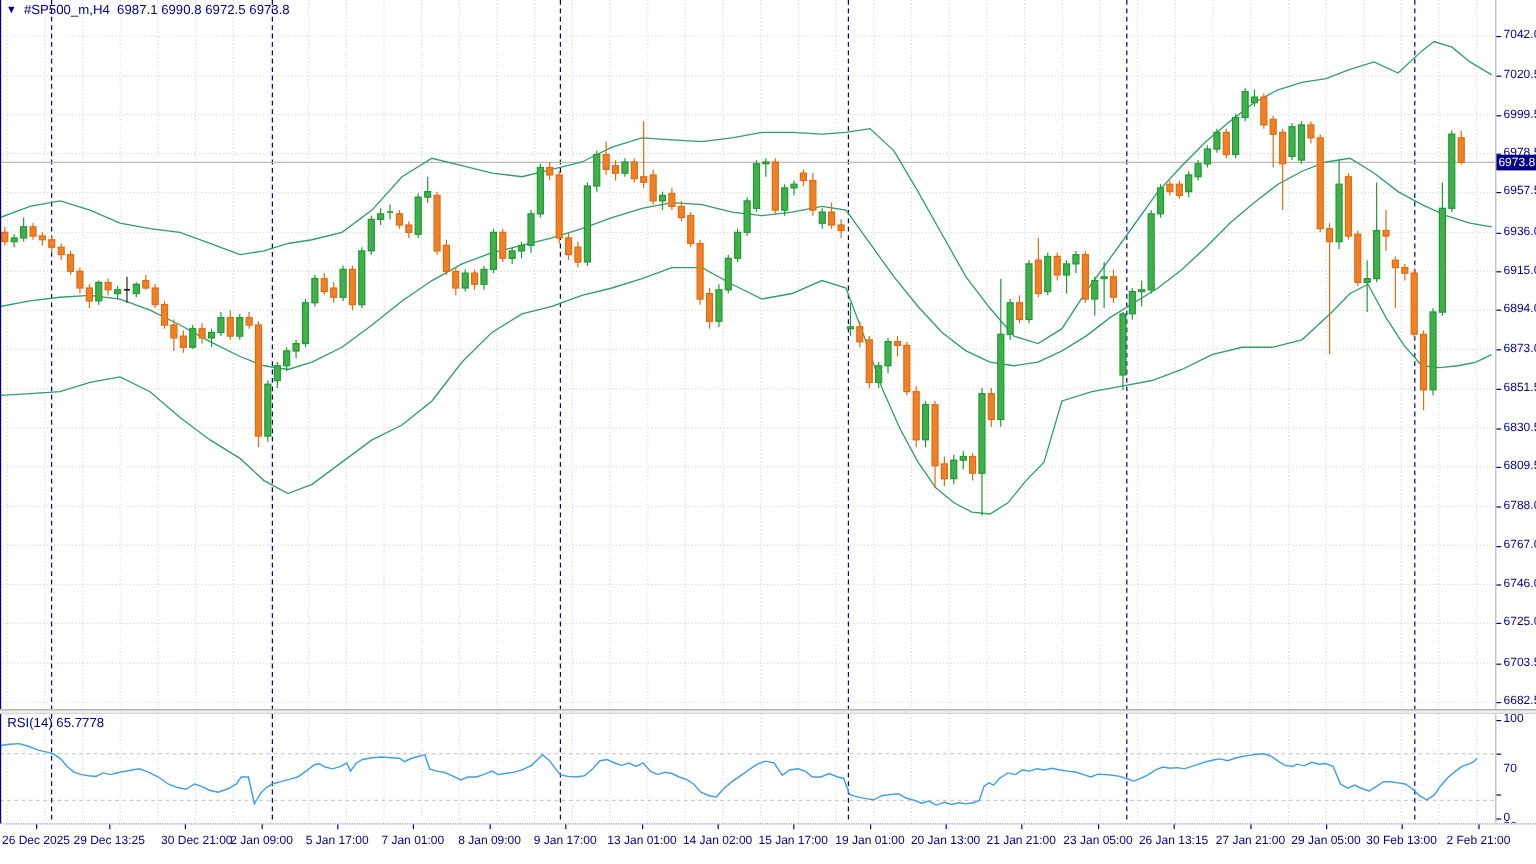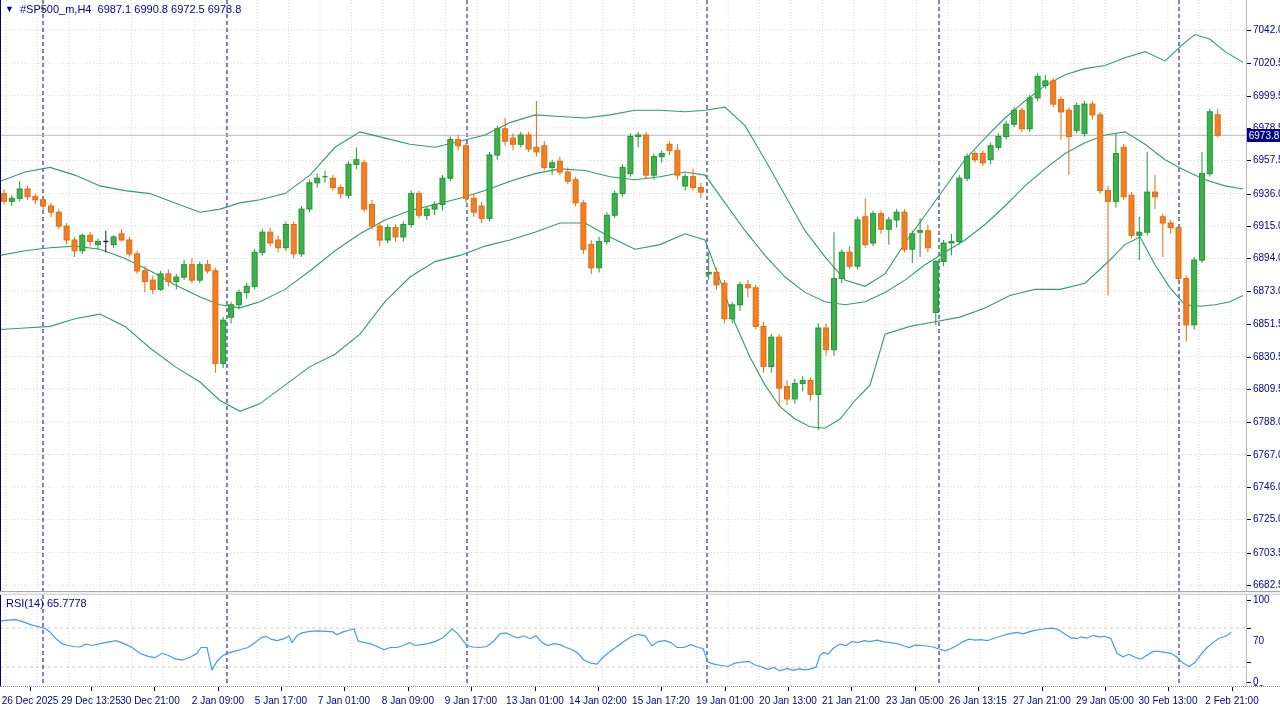--- a/index.html
+++ b/index.html
@@ -523,37 +523,37 @@
       <div class="plabel" style="top:676px">0</div>
       <div class="badge" style="top:129px">6973.8</div>
     </div>
 
   <div class="time-axis" id="time-axis">
       <div class="ttick" style="left:30px"></div>
       <div class="tlabel" style="left:30px">26 Dec 2025</div>
       <div class="ttick" style="left:91px"></div>
       <div class="tlabel" style="left:91px">29 Dec 13:25</div>
       <div class="ttick" style="left:154px"></div>
-      <div class="tlabel" style="left:150px">30 Dec 21:00</div>
+      <div class="tlabel" style="left:164px">30 Dec 21:00</div>
       <div class="ttick" style="left:218px"></div>
       <div class="tlabel" style="left:218px">2 Jan 09:00</div>
       <div class="ttick" style="left:281px"></div>
       <div class="tlabel" style="left:281px">5 Jan 17:00</div>
       <div class="ttick" style="left:344px"></div>
       <div class="tlabel" style="left:344px">7 Jan 01:00</div>
       <div class="ttick" style="left:408px"></div>
       <div class="tlabel" style="left:408px">8 Jan 09:00</div>
       <div class="ttick" style="left:471px"></div>
       <div class="tlabel" style="left:471px">9 Jan 17:00</div>
       <div class="ttick" style="left:535px"></div>
       <div class="tlabel" style="left:535px">13 Jan 01:00</div>
       <div class="ttick" style="left:598px"></div>
       <div class="tlabel" style="left:598px">14 Jan 02:00</div>
       <div class="ttick" style="left:661px"></div>
-      <div class="tlabel" style="left:661px">15 Jan 17:20</div>
+      <div class="tlabel" style="left:661px">15 Jan 17:00</div>
       <div class="ttick" style="left:725px"></div>
       <div class="tlabel" style="left:725px">19 Jan 01:00</div>
       <div class="ttick" style="left:788px"></div>
       <div class="tlabel" style="left:788px">20 Jan 13:00</div>
       <div class="ttick" style="left:851px"></div>
       <div class="tlabel" style="left:851px">21 Jan 21:00</div>
       <div class="ttick" style="left:915px"></div>
       <div class="tlabel" style="left:915px">23 Jan 05:00</div>
       <div class="ttick" style="left:978px"></div>
       <div class="tlabel" style="left:978px">26 Jan 13:15</div>

